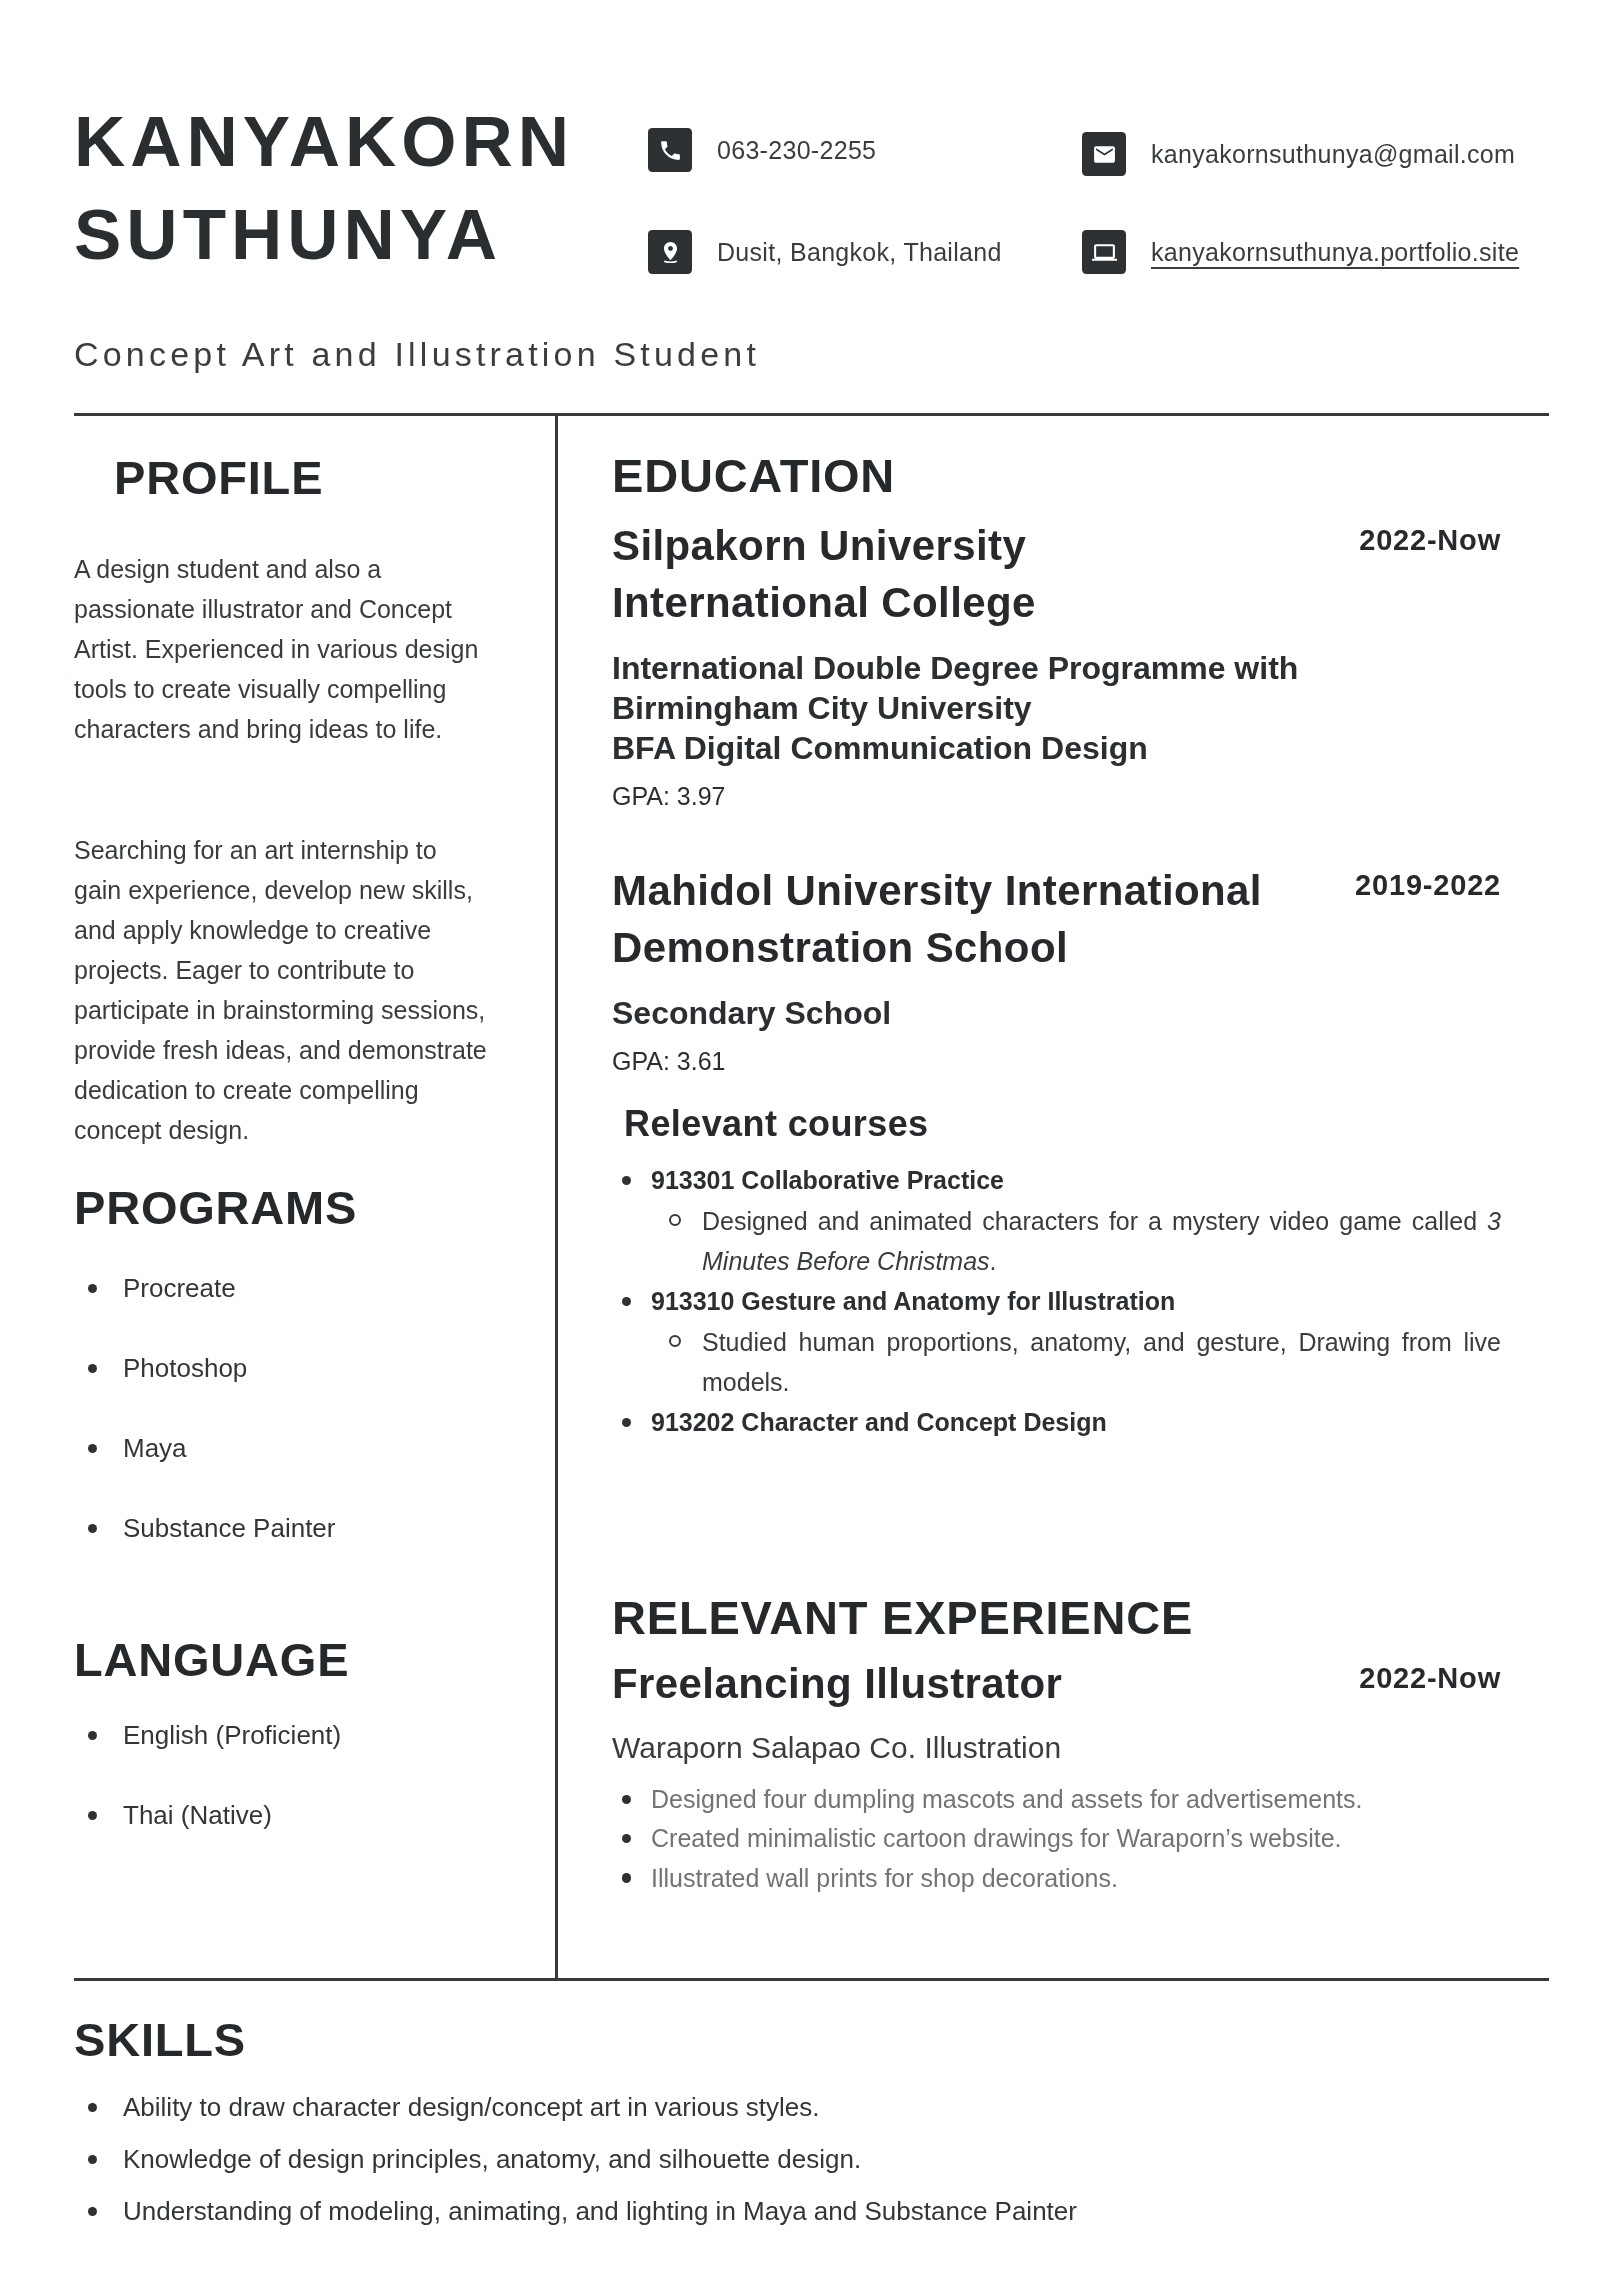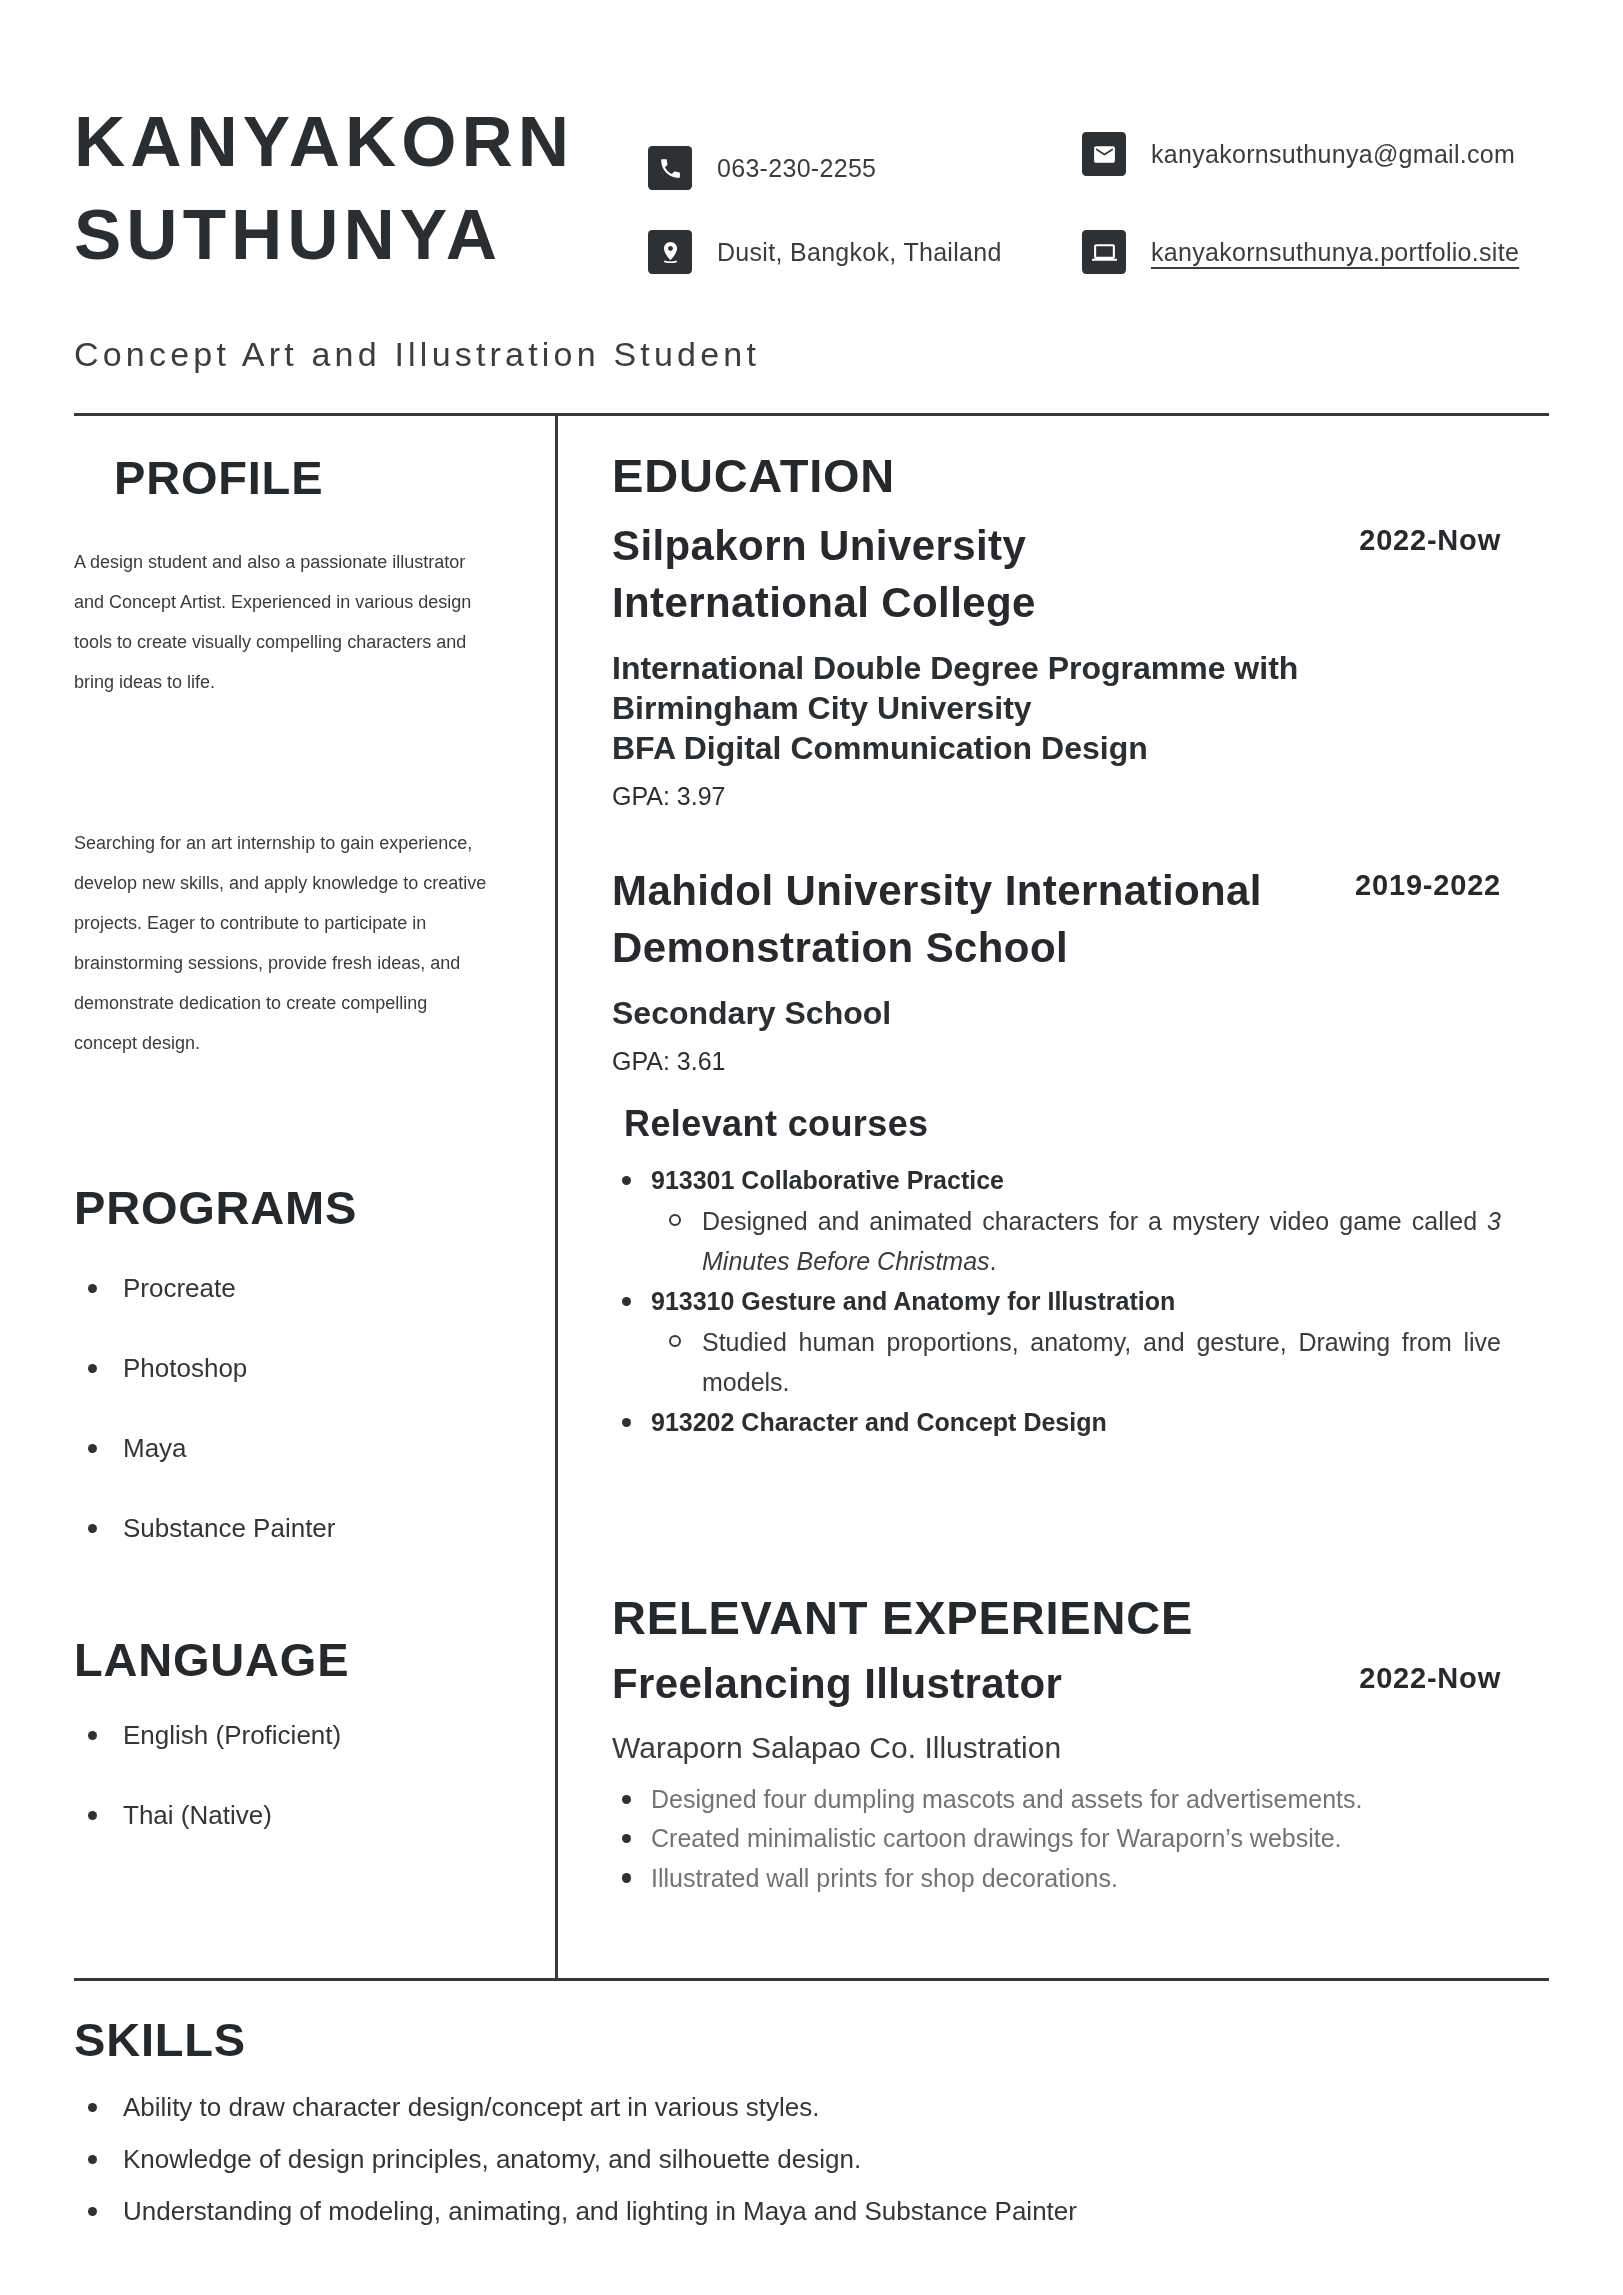--- a/index.html
+++ b/index.html
@@ -7,21 +7,21 @@
     position:relative;width:1623px;height:2295px;background:#ffffff;
     font-family:"Liberation Sans",sans-serif;color:#35383b;overflow:hidden;
   }
   
   .name{
     position:absolute;left:74px;top:95px;
     font-size:71px;font-weight:800;letter-spacing:5px;line-height:93px;
     color:#2b2e31;
   }
   .contact-item{position:absolute;display:flex;align-items:center;gap:25px;height:44px;}
-  .ci-phone{left:648px;top:146px;}
+  .ci-phone{left:648px;top:128px;}
   .ci-email{left:1082px;top:132px;}
   .ci-location{left:648px;top:230px;}
   .ci-website{left:1082px;top:230px;}
   .cicon{
     width:44px;height:44px;background:#2e3134;border-radius:4.2px;
     display:flex;align-items:center;justify-content:center;flex:none;
   }
   .cicon svg{width:25px;height:25px;fill:#ffffff;}
   .ctext{font-size:25px;color:#3a3d40;letter-spacing:0.3px;white-space:nowrap;}
   .ci-website .ctext{text-decoration:underline;text-underline-offset:6px;color:#3a3d40;cursor:pointer;}
@@ -41,21 +41,21 @@
   }
   #profile-h{left:74px;top:450px;margin-left:40px;}
   #programs-h{left:74px;top:1180px;}
   #language-h{left:74px;top:1632px;}
   #education-h{left:612px;top:448px;}
   #experience-h{left:612px;top:1590px;}
   #skills-h{left:74px;top:2012px;}
   
   .para{
     position:absolute;left:74px;width:416px;
-    font-size:18px;line-height:40px;color:#393c3f;
+    font-size:25px;line-height:40px;color:#393c3f;
   }
   #profile-p1{top:524px;}
   #profile-p2{top:805px;}
   .side-list{position:absolute;left:74px;margin:0;padding:0;list-style:none;width:423px;}
   #programs-list{top:1268px;}
   #language-list{top:1715px;}
   .side-list li{
     position:relative;padding-left:49px;font-size:26px;line-height:41px;
     margin-bottom:39px;color:#333639;
   }

